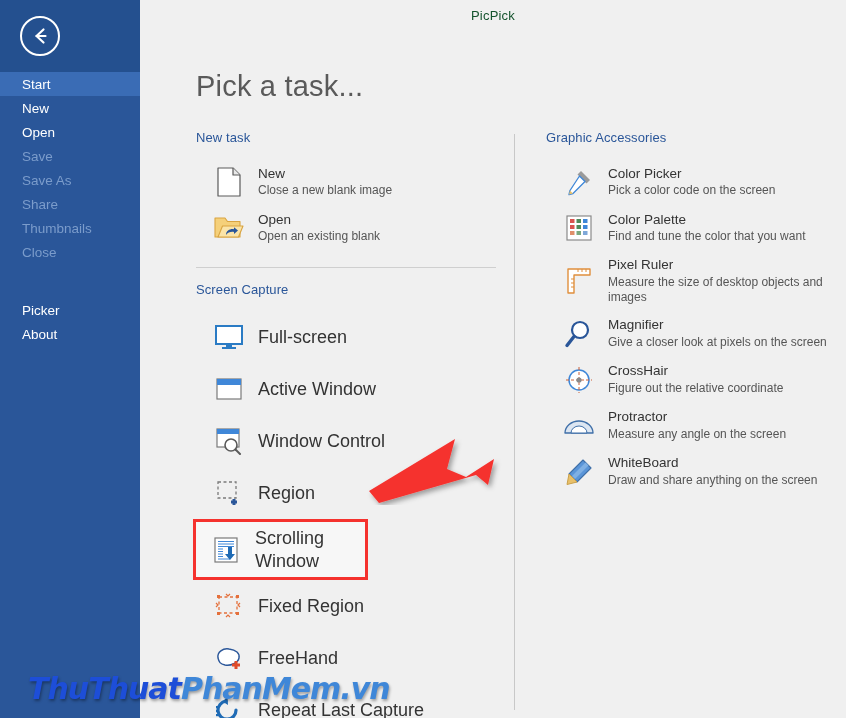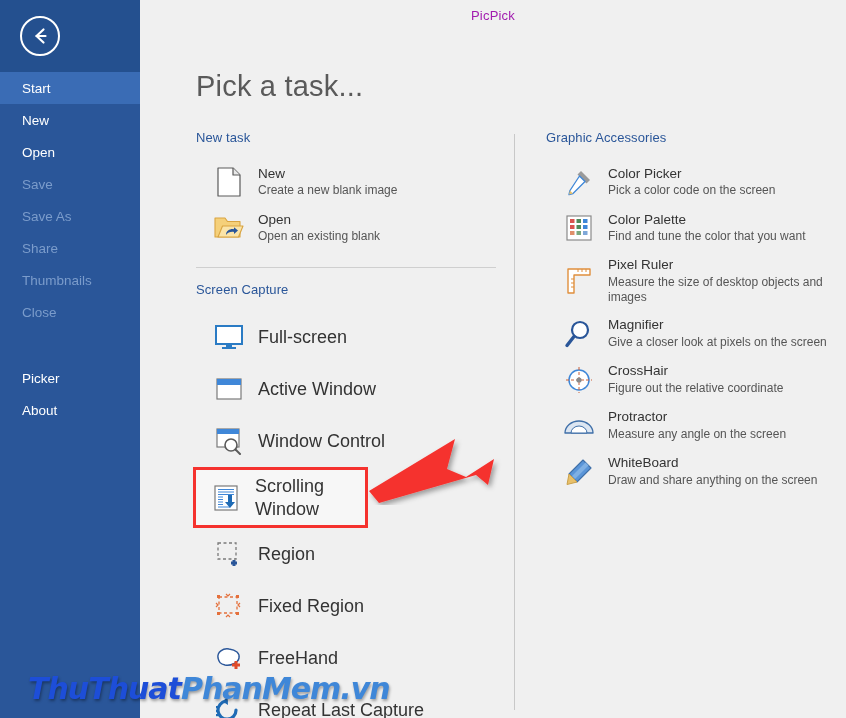--- a/index.html
+++ b/index.html
@@ -25,21 +25,21 @@
     position: absolute;
     left: 140px; top: 0;
     width: 706px; height: 30px;
     background: #f0f0f0;
     display: flex;
     align-items: center;
     justify-content: center;
   }
   .titlebar-text {
     font-size: 13px;
-    color: #a21caf;
+    color: #14532d;
     letter-spacing: .2px;
   }
 
   
   .sidebar {
     position: absolute;
     left: 0; top: 0;
     width: 140px; height: 718px;
     background: #2a5699;
   }
@@ -55,21 +55,21 @@
     border: 2px solid #ffffff;
     border-radius: 50%;
     display: flex;
     align-items: center;
     justify-content: center;
     cursor: pointer;
   }
   .back-btn svg { display: block; }
 
   .nav-item {
-    height: 32px;
+    height: 24px;
     display: flex;
     align-items: center;
     padding-left: 22px;
     font-size: 13.5px;
     color: #ffffff;
     cursor: pointer;
     user-select: none;
   }
   .nav-item.active { background: #3a6cb5; }
   .nav-item.disabled {
@@ -263,21 +263,21 @@
 
         <div class="task">
           <span class="ico">
             <svg width="26" height="30" viewBox="0 0 26 30">
               <path d="M2 1 L17 1 L24 8 L24 29 L2 29 Z" fill="#ffffff" stroke="#5a5a5a" stroke-width="1.2" stroke-linejoin="round"></path>
               <path d="M17 1 L17 8 L24 8" fill="#e8e8e8" stroke="#5a5a5a" stroke-width="1.2" stroke-linejoin="round"></path>
             </svg>
           </span>
           <span class="txt">
             <span class="name">New</span>
-            <span class="desc">Create a new blank image</span>
+            <span class="desc">Close a new blank image</span>
           </span>
         </div>
 
         <div class="task">
           <span class="ico">
             <svg width="30" height="26" viewBox="0 0 30 26">
               <path d="M1 22 L1 3 L11 3 L13.5 6.5 L26 6.5 L26 22 Z" fill="#f5d07a" stroke="#d9a441" stroke-width="1.1" stroke-linejoin="round"></path>
               <path d="M4 22 L8.5 11 L29 11 L24.5 22 Z" fill="#fbe4a8" stroke="#d9a441" stroke-width="1.1" stroke-linejoin="round"></path>
               <path d="M12 20 C12 15.5 16.5 13.5 20 14.2 L20 12.2 L24 15.6 L20 19 L20 17 C17 16.4 13.8 17.4 12 20 Z" fill="#2a5699"></path>
             </svg>
@@ -325,20 +325,32 @@
           <span class="ico">
             <svg width="28" height="28" viewBox="0 0 28 28">
               <rect x="2" y="2" width="22" height="18" fill="#ffffff" stroke="#7a7a7a" stroke-width="1.2"></rect>
               <rect x="2" y="2" width="22" height="5" fill="#3f87d8"></rect>
               <circle cx="16" cy="18" r="6" fill="#ffffff" stroke="#5a5a5a" stroke-width="1.6"></circle>
               <path d="M20.5 22.5 L25 27" stroke="#5a5a5a" stroke-width="2" stroke-linecap="round"></path>
             </svg>
           </span>
           <span class="txt">
             <span class="name">Window Control</span>
+          </span>
+        </div>
+
+        <div class="task single">
+          <span class="ico">
+            <svg width="28" height="28" viewBox="0 0 28 28">
+              <rect x="3" y="3" width="18" height="16" fill="none" stroke="#7a7a7a" stroke-width="1.3" stroke-dasharray="3 2.5"></rect>
+              <path d="M19 20 L19 26 M16 23 L22 23" stroke="#2a5699" stroke-width="3" stroke-linecap="butt"></path>
+            </svg>
+          </span>
+          <span class="txt">
+            <span class="name">Region</span>
           </span>
         </div>
 
         <div class="task single highlight">
           <span class="ico">
             <svg width="28" height="28" viewBox="0 0 28 28">
               <rect x="3" y="2" width="22" height="24" fill="#ffffff" stroke="#7a7a7a" stroke-width="1.2"></rect>
               <g stroke="#3f87d8" stroke-width="1">
                 <path d="M6 5.5 H22"></path>
                   <path d="M6 8 H22"></path>
@@ -347,32 +359,20 @@
                   <path d="M6 15.5 H11"></path>
                   <path d="M6 18 H11"></path>
                   <path d="M6 20.5 H11"></path>
                   <path d="M6 23 H18"></path>
               </g>
               <path d="M16 11 L20 11 L20 18 L23 18 L18 24 L13 18 L16 18 Z" fill="#1f6bb5"></path>
             </svg>
           </span>
           <span class="txt">
             <span class="name">Scrolling Window</span>
-          </span>
-        </div>
-
-        <div class="task single">
-          <span class="ico">
-            <svg width="28" height="28" viewBox="0 0 28 28">
-              <rect x="3" y="3" width="18" height="16" fill="none" stroke="#7a7a7a" stroke-width="1.3" stroke-dasharray="3 2.5"></rect>
-              <path d="M19 20 L19 26 M16 23 L22 23" stroke="#2a5699" stroke-width="3" stroke-linecap="butt"></path>
-            </svg>
-          </span>
-          <span class="txt">
-            <span class="name">Region</span>
           </span>
         </div>
 
         <div class="task single">
           <span class="ico">
             <svg width="30" height="28" viewBox="0 0 30 28">
               <rect x="5" y="5" width="18" height="16" fill="none" stroke="#e4703c" stroke-width="1.3" stroke-dasharray="3 2.5"></rect>
               <g fill="#e4703c">
                 <rect x="3" y="3" width="3" height="3"></rect>
                   <rect x="22" y="3" width="3" height="3"></rect>

